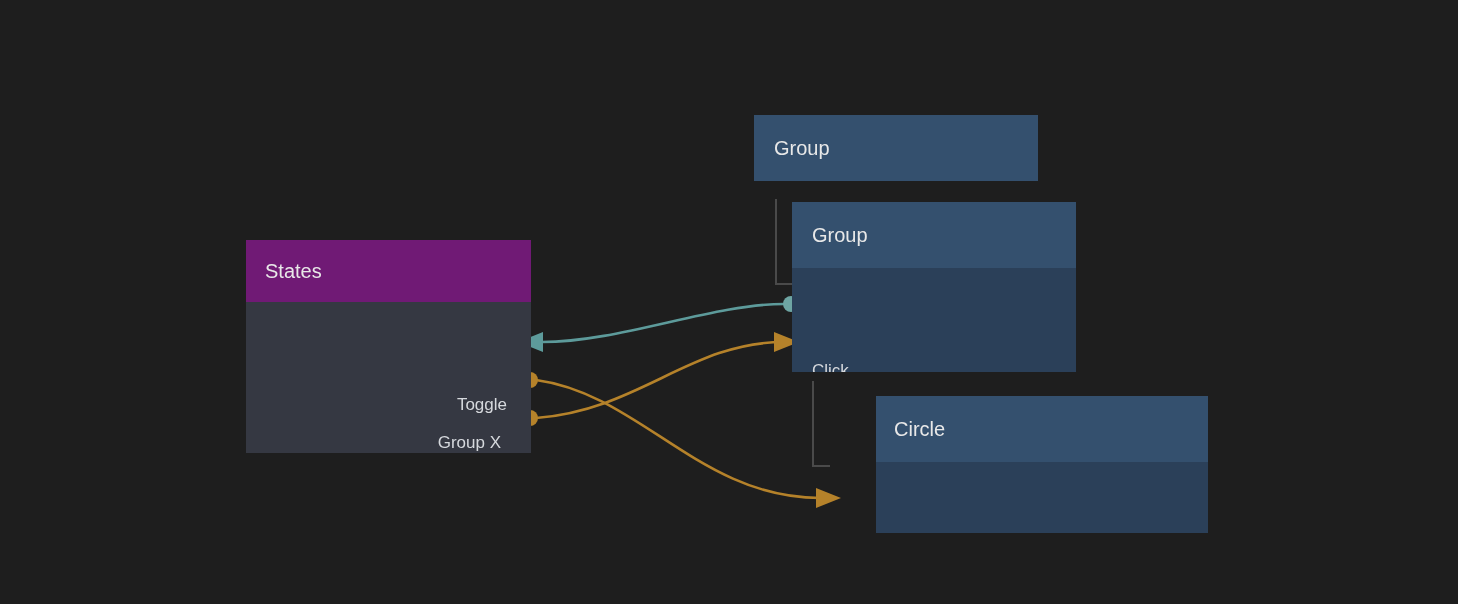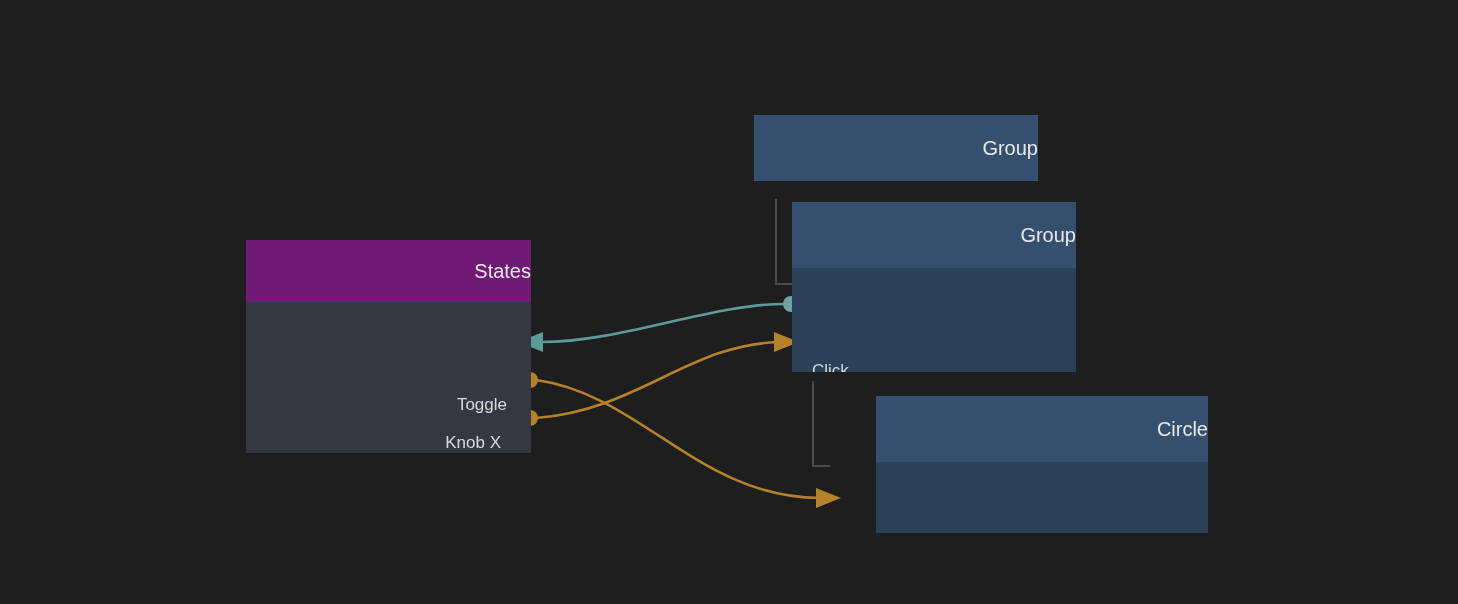--- a/index.html
+++ b/index.html
@@ -30,21 +30,20 @@
   .node {
     position: absolute;
     box-sizing: border-box;
     overflow: hidden;
   }
   .node-header {
     box-sizing: border-box;
     display: flex;
     align-items: center;
     width: 100%;
-    justify-content: flex-end;
   }
   .node-title {
     font-size: 20px;
     line-height: 1;
     color: #e8e8e8;
     font-weight: 400;
     white-space: nowrap;
   }
   .node-body {
     position: relative;
@@ -146,19 +145,19 @@
 
   <div class="node node-states" style="left:246px; top:240px; width:285px; height:213px;">
     <div class="node-header" style="height:62px; padding-left:19px;">
       <span class="node-title">States</span>
     </div>
     <div class="node-body" style="height:143px;">
       <div class="port-row out" style="top:92px; right:24px;">
         <span class="port-label">Toggle</span>
       </div>
       <div class="port-row out" style="top:130px; right:30px;">
-        <span class="port-label">Knob X</span>
+        <span class="port-label">Group X</span>
       </div>
 
     </div>
   </div>
 
 </div>
 
 </body></html>

